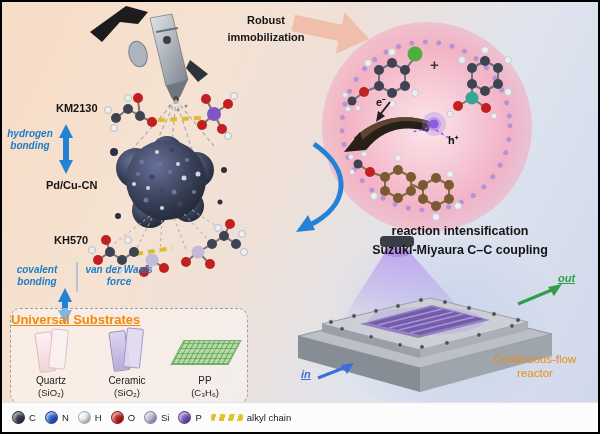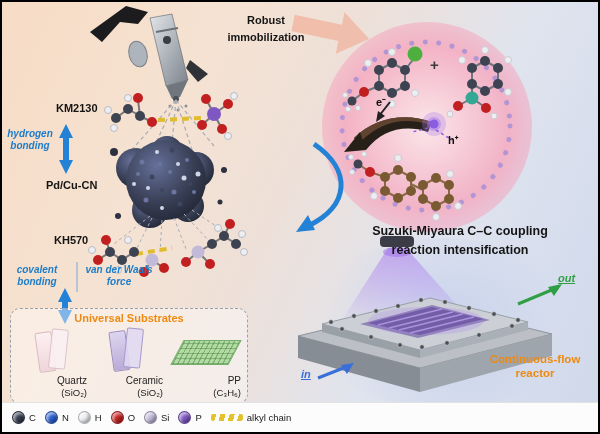--- a/index.html
+++ b/index.html
@@ -17,29 +17,29 @@
   #pink-arrow{left:290px;top:6px;width:78px;height:46px;opacity:.55;background:#f2a388;
     clip-path:polygon(0 32%,62% 32%,62% 4%,100% 50%,62% 96%,62% 68%,0 68%);transform:rotate(12deg);}
   #blue-haze{left:300px;top:236px;width:280px;height:170px;border-radius:50%;
     background:radial-gradient(circle, rgba(180,196,234,.5), transparent 70%);}
   svg{position:absolute;left:0;top:0;}
   
   .heading{font-size:11px;font-weight:700;color:#141414;text-align:center;line-height:17px;}
   .side-bold{font-size:11px;font-weight:700;color:#141414;}
   .blue-lbl{font-size:10px;font-weight:700;font-style:italic;color:#1e7cc8;line-height:12px;text-align:center;}
   .suzuki{font-size:12.5px;font-weight:700;color:#141414;text-align:center;line-height:19px;}
-  .orange-lbl{font-size:11.5px;font-weight:700;color:#ee8a12;text-align:center;line-height:14px;}
+  .orange-lbl{font-size:11.5px;font-weight:400;color:#ee8a12;text-align:center;line-height:14px;}
   .io-lbl{font-size:11px;font-weight:700;font-style:italic;text-decoration:underline;}
   .plus-sign{font-size:15px;font-weight:700;color:#3a3a3a;}
   .eh{font-size:11px;font-weight:700;color:#111;}
   
   #sub-box{left:8px;top:306px;width:238px;height:96px;border:1.6px dashed #9aa0a8;border-radius:10px;
     background:rgba(255,255,255,.42);box-sizing:border-box;}
-  .sub-title{position:absolute;left:0;right:0;top:3px;text-align:center;font-size:11px;font-weight:700;color:#ee8a12;}
-  .sub-item{position:absolute;top:18px;width:72px;height:74px;text-align:right;}
+  .sub-title{position:absolute;left:0;right:0;top:3px;font-size:13px;font-weight:700;color:#ee8a12;text-decoration:underline;}
+  .sub-item{position:absolute;top:18px;width:72px;height:74px;text-align:center;}
   .sub-gfx{position:relative;height:46px;}
   .slide{position:absolute;width:15px;height:38px;border-radius:2px;}
   .slide.q1{left:22px;top:5px;transform:rotate(-8deg);background:linear-gradient(#fdf0f2,#efd5da);border:1px solid #d9b9c0;}
   .slide.q2{left:35px;top:2px;transform:rotate(6deg);background:rgba(250,240,242,.88);border:1px solid #dcc2c8;}
   .slide.c1{left:20px;top:4px;transform:rotate(-8deg);background:linear-gradient(#ddd5ef,#b9abd6);border:1px solid #9a8cc0;}
   .slide.c2{left:34px;top:1px;transform:rotate(6deg);background:rgba(224,216,240,.9);border:1px solid #a698cc;}
   .pp-mesh{position:absolute;left:8px;top:13px;width:56px;height:23px;transform:skewX(-28deg);
     background-color:#b2dba4;border:1px solid #76ae6c;
     background-image:repeating-linear-gradient(0deg,rgba(58,118,48,.4) 0 1.4px,transparent 1.4px 5px),
                      repeating-linear-gradient(90deg,rgba(58,118,48,.4) 0 1.4px,transparent 1.4px 5px);}
@@ -431,22 +431,22 @@
     <span style="display:block">van der Waals</span>
     <span style="display:block">force</span>
   </div>
 
 
   <div class="abs plus-sign" style="left:428px;top:54px;">+</div>
   <div class="abs eh" style="left:374px;top:92px;">e⁻</div>
   <div class="abs eh" style="left:446px;top:130px;">h⁺</div>
 
   <div class="abs suzuki" style="left:340px;top:220px;width:236px;">
+    <span style="display:block">reaction intensification</span>
     <span style="display:block">Suzuki-Miyaura C–C coupling</span>
-    <span style="display:block">reaction intensification</span>
   </div>
 
   <div class="abs io-lbl" style="left:556px;top:270px;color:#2f9e44;">out</div>
   <div class="abs io-lbl" style="left:299px;top:366px;color:#3a6fd8;">in</div>
 
   <div class="abs orange-lbl" style="left:472px;top:350px;width:122px;">
     <span style="display:block">Continuous-flow</span>
     <span style="display:block">reactor</span>
   </div>
 

